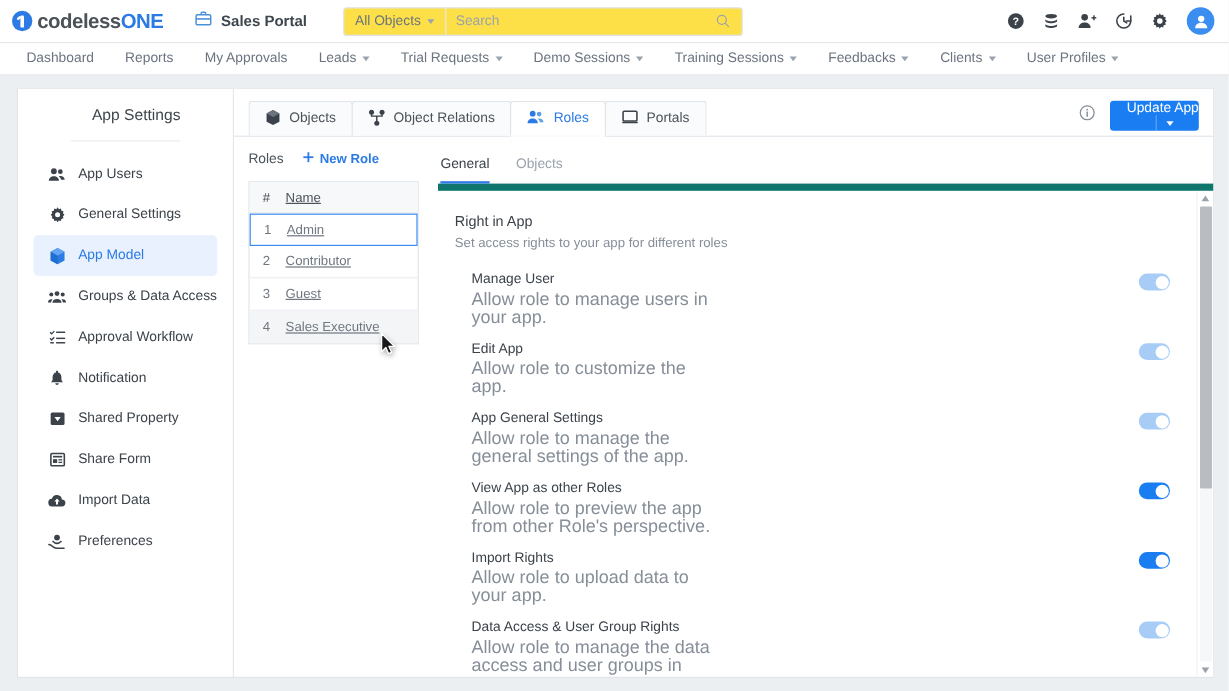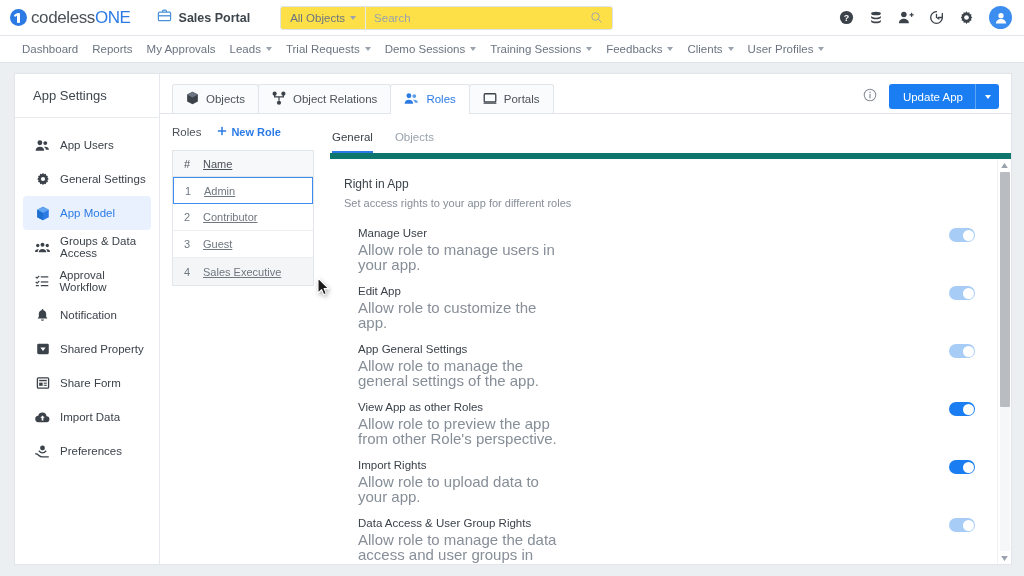--- a/index.html
+++ b/index.html
@@ -44,21 +44,21 @@
   }
   .logo-mark::before {
     content: "";
     position: absolute;
     left: 4px; top: 4.5px;
     width: 4px; height: 2.4px;
     background: #ffffff;
     transform: rotate(-38deg);
     border-radius: 1px;
   }
-  .logo-text { font-size: 17px; font-weight: normal; letter-spacing: -0.4px; }
+  .logo-text { font-size: 17px; font-weight: bold; letter-spacing: -0.4px; }
   .logo-text .c1 { color: #4c5257; }
   .logo-text .c2 { color: #2c7be5; }
 
   .portal {
     display: flex; align-items: center; gap: 7px;
     margin-left: 26px;
   }
   .portal-name { font-size: 12.5px; color: #3e464d; font-weight: bold; }
 
   .searchwrap {
@@ -105,21 +105,21 @@
     cursor: pointer;
   }
 
   
   .navbar {
     height: 27px;
     background: #ffffff;
     border-bottom: 1px solid #dfe3e8;
     display: flex; align-items: center;
     padding-left: 22px;
-    gap: 14px;
+    gap: 26px;
     flex: none;
   }
   .navitem {
     font-size: 11.5px; color: #6b7480;
     display: flex; align-items: center; gap: 5px;
     cursor: pointer; white-space: nowrap;
   }
 
   
   .body {
@@ -132,24 +132,25 @@
     flex: 1;
     background: #ffffff;
     border: 1px solid #e2e6ea;
     display: flex;
     min-height: 0;
     box-shadow: 0 0 1px rgba(0,0,0,0.04);
   }
 
   
   .sidebar {
-    width: 145px;
+    width: 180px;
     border-right: 1px solid #e5e8ec;
     display: flex; flex-direction: column;
     flex: none;
+    align-items: center;
   }
   .sidebar-head {
     height: 44px;
     display: flex; align-items: center;
     padding-left: 18px;
     border-bottom: 1px solid #e9ecef;
     font-size: 13px; color: #3e464d;
   }
   .side-list { padding-top: 10px; }
   .side-item {
@@ -215,20 +216,21 @@
     height: 25px;
     background: #1a7ef2;
     border-radius: 3px;
     color: #fff;
     font-size: 11.5px;
     display: flex; align-items: center;
     padding: 0 0 0 14px;
     cursor: pointer;
     border: none;
     font-family: "Liberation Sans", sans-serif;
+    flex-direction: column;
   }
   .btn-split {
     width: 24px; height: 100%;
     display: flex; align-items: center; justify-content: center;
     border-left: 1px solid rgba(255,255,255,0.3);
     margin-left: 12px;
   }
   .btn-caret {
     width: 0; height: 0;
     border-left: 3.5px solid transparent;

